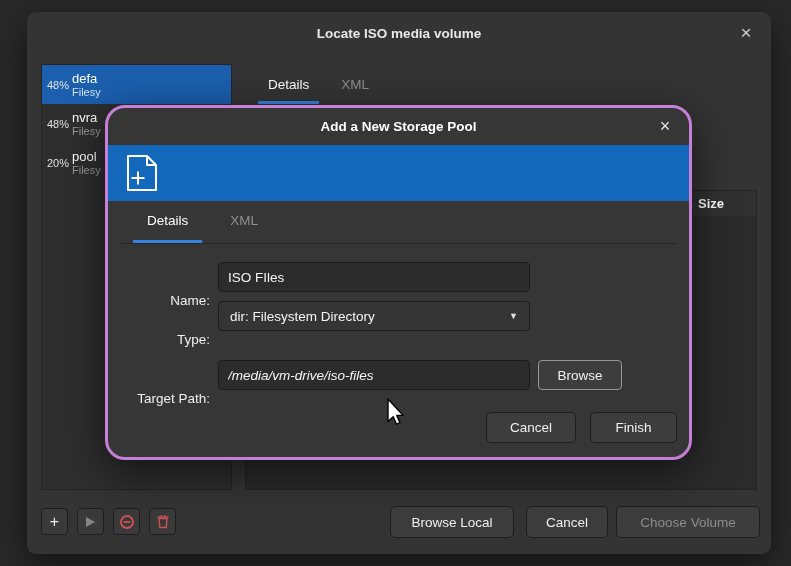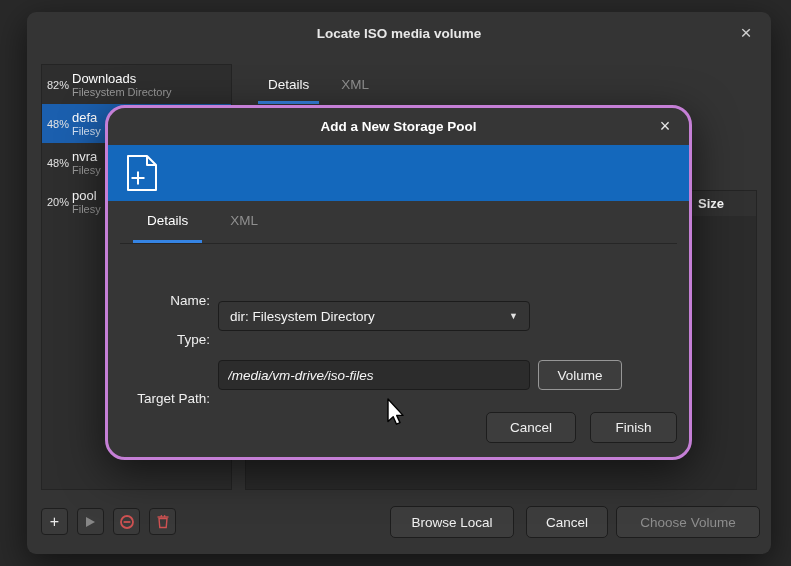--- a/index.html
+++ b/index.html
@@ -117,27 +117,20 @@
 <body>
 
 <div class="window">
 
   <div class="titlebar">
     <span class="titlebar-title">Locate ISO media volume</span>
   </div>
   <div class="win-close">×</div>
 
   <div class="pool-list">
-    <div class="pool-row">
-      <span class="pct">82%</span>
-      <span>
-        <div class="pool-name">Downloads</div>
-        <div class="pool-type">Filesystem Directory</div>
-      </span>
-    </div>
     <div class="pool-row selected">
       <span class="pct">48%</span>
       <span>
         <div class="pool-name">defa</div>
         <div class="pool-type">Filesy</div>
       </span>
     </div>
     <div class="pool-row">
       <span class="pct">48%</span>
       <span>
@@ -205,30 +198,31 @@
       <line x1="13" y1="17.5" x2="13" y2="30.5" stroke="#ffffff" stroke-width="2"></line>
     </svg>
   </div>
 
   <div class="dlg-tabs">
     <div class="dlg-tab first active">Details</div>
     <div class="dlg-tab inactive">XML</div>
   </div>
 
   <div class="lbl lbl-name">Name:</div>
+  <input class="entry entry-name" value="ISO FIles" style="">
 
   <div class="lbl lbl-type">Type:</div>
   <div class="combo">
     <span>dir: Filesystem Directory</span>
     <span class="combo-arrow">▼</span>
   </div>
 
   <div class="lbl lbl-target">Target Path:</div>
   <input class="entry entry-target" value="/media/vm-drive/iso-files" style="">
-  <div class="dlg-btn btn-browse">Volume</div>
+  <div class="dlg-btn btn-browse">Browse</div>
 
   <div class="dlg-btn btn-dlg-cancel">Cancel</div>
   <div class="dlg-btn btn-finish">Finish</div>
 </div>
 
 <svg class="cursor" width="26" height="32" viewBox="0 0 26 32">
   <polygon points="7,3 7,25.5 12.2,20.8 15.5,28.2 19,26.6 15.7,19.4 22,19.4" fill="#ffffff" stroke="#000000" stroke-width="1.4" stroke-linejoin="round"></polygon>
 </svg>
 
 </body></html>

